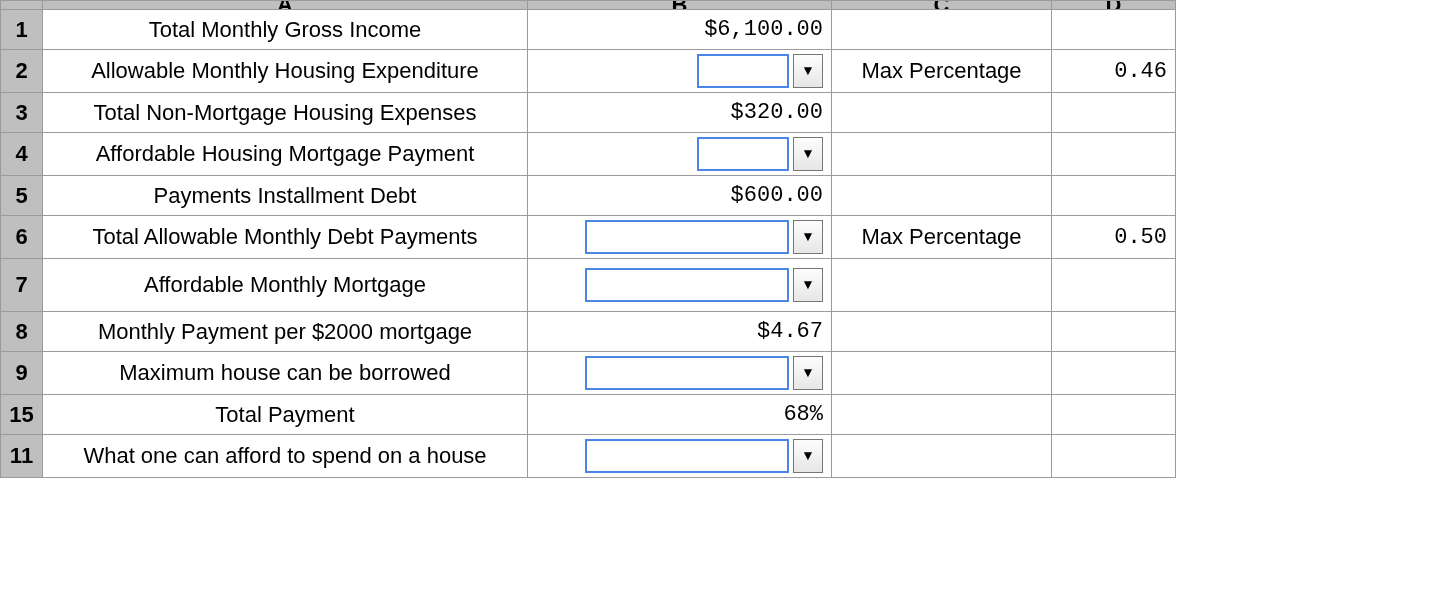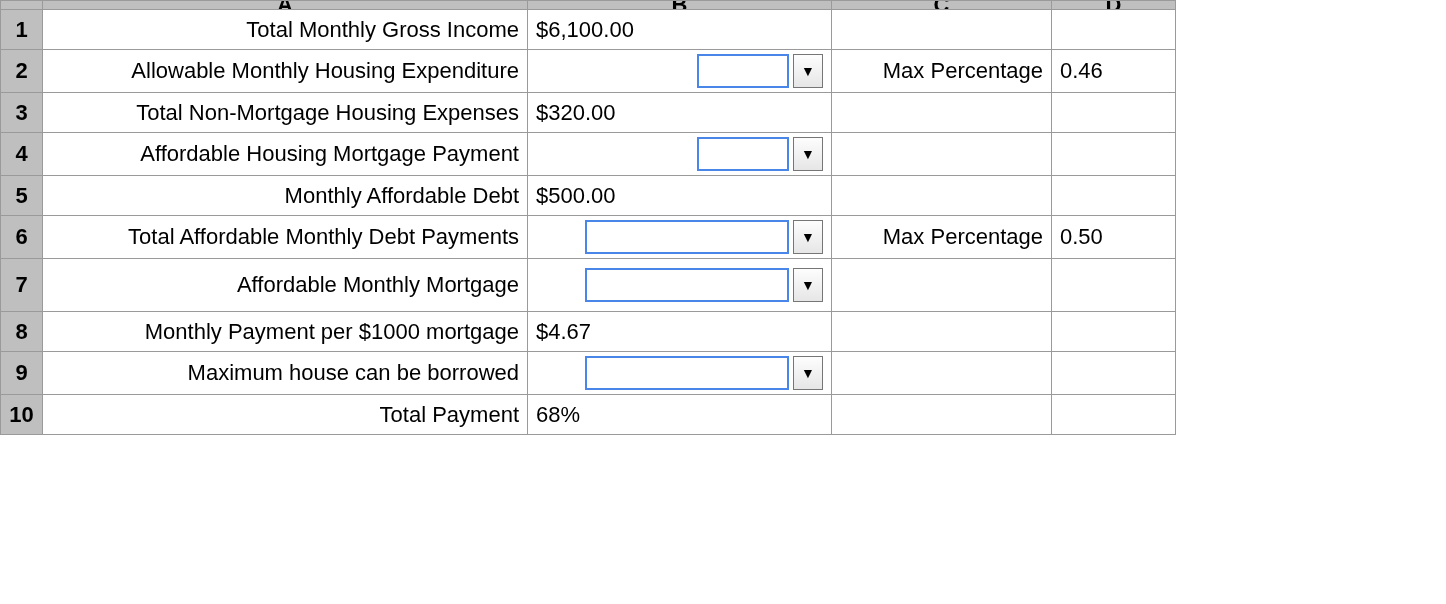--- a/index.html
+++ b/index.html
@@ -42,22 +42,22 @@
     padding: 4px 8px;
     height: 40px;
     box-sizing: border-box;
     vertical-align: middle;
     background: #fff;
   }
   td.rowhdr {
     vertical-align: middle;
     padding: 0;
   }
-  .right { text-align: left; }
-  .left  { text-align: right; }
+  .right { text-align: right; font-family: Liberation Mono, monospace; }
+  .left  { text-align: center; }
 
   
   .dd-wrap {
     display: flex;
     align-items: center;
     justify-content: flex-end;
     height: 100%;
     gap: 4px;
   }
   .dd-input {
@@ -139,28 +139,28 @@
             <div class="dd-wrap">
               <div class="dd-input short"></div>
               <div class="dd-btn">▼</div>
             </div>
           </td>
           <td class="cell left"></td>
           <td class="cell right"></td>
         </tr>
         <tr>
           <td class="rowhdr">5</td>
-          <td class="cell left">Monthly Affordable Debt</td>
-          <td class="cell right">$500.00</td>
+          <td class="cell left">Payments Installment Debt</td>
+          <td class="cell right">$600.00</td>
           <td class="cell left"></td>
           <td class="cell right"></td>
         </tr>
         <tr>
           <td class="rowhdr">6</td>
-          <td class="cell left">Total Affordable Monthly Debt Payments</td>
+          <td class="cell left">Total Allowable Monthly Debt Payments</td>
           <td class="cell right">
             <div class="dd-wrap">
               <div class="dd-input"></div>
               <div class="dd-btn">▼</div>
             </div>
           </td>
           <td class="cell left">Max Percentage</td>
           <td class="cell right">0.50</td>
         </tr>
         <tr class="tall">
@@ -170,39 +170,51 @@
             <div class="dd-wrap">
               <div class="dd-input"></div>
               <div class="dd-btn">▼</div>
             </div>
           </td>
           <td class="cell left"></td>
           <td class="cell right"></td>
         </tr>
         <tr>
           <td class="rowhdr">8</td>
-          <td class="cell left">Monthly Payment per $1000 mortgage</td>
+          <td class="cell left">Monthly Payment per $2000 mortgage</td>
           <td class="cell right">$4.67</td>
           <td class="cell left"></td>
           <td class="cell right"></td>
         </tr>
         <tr>
           <td class="rowhdr">9</td>
           <td class="cell left">Maximum house can be borrowed</td>
           <td class="cell right">
             <div class="dd-wrap">
               <div class="dd-input"></div>
               <div class="dd-btn">▼</div>
             </div>
           </td>
           <td class="cell left"></td>
           <td class="cell right"></td>
         </tr>
         <tr>
-          <td class="rowhdr">10</td>
+          <td class="rowhdr">15</td>
           <td class="cell left">Total Payment</td>
           <td class="cell right">68%</td>
+          <td class="cell left"></td>
+          <td class="cell right"></td>
+        </tr>
+        <tr>
+          <td class="rowhdr">11</td>
+          <td class="cell left">What one can afford to spend on a house</td>
+          <td class="cell right">
+            <div class="dd-wrap">
+              <div class="dd-input"></div>
+              <div class="dd-btn">▼</div>
+            </div>
+          </td>
           <td class="cell left"></td>
           <td class="cell right"></td>
         </tr>
       </tbody>
 </table>
 </div>
 
 </body></html>

